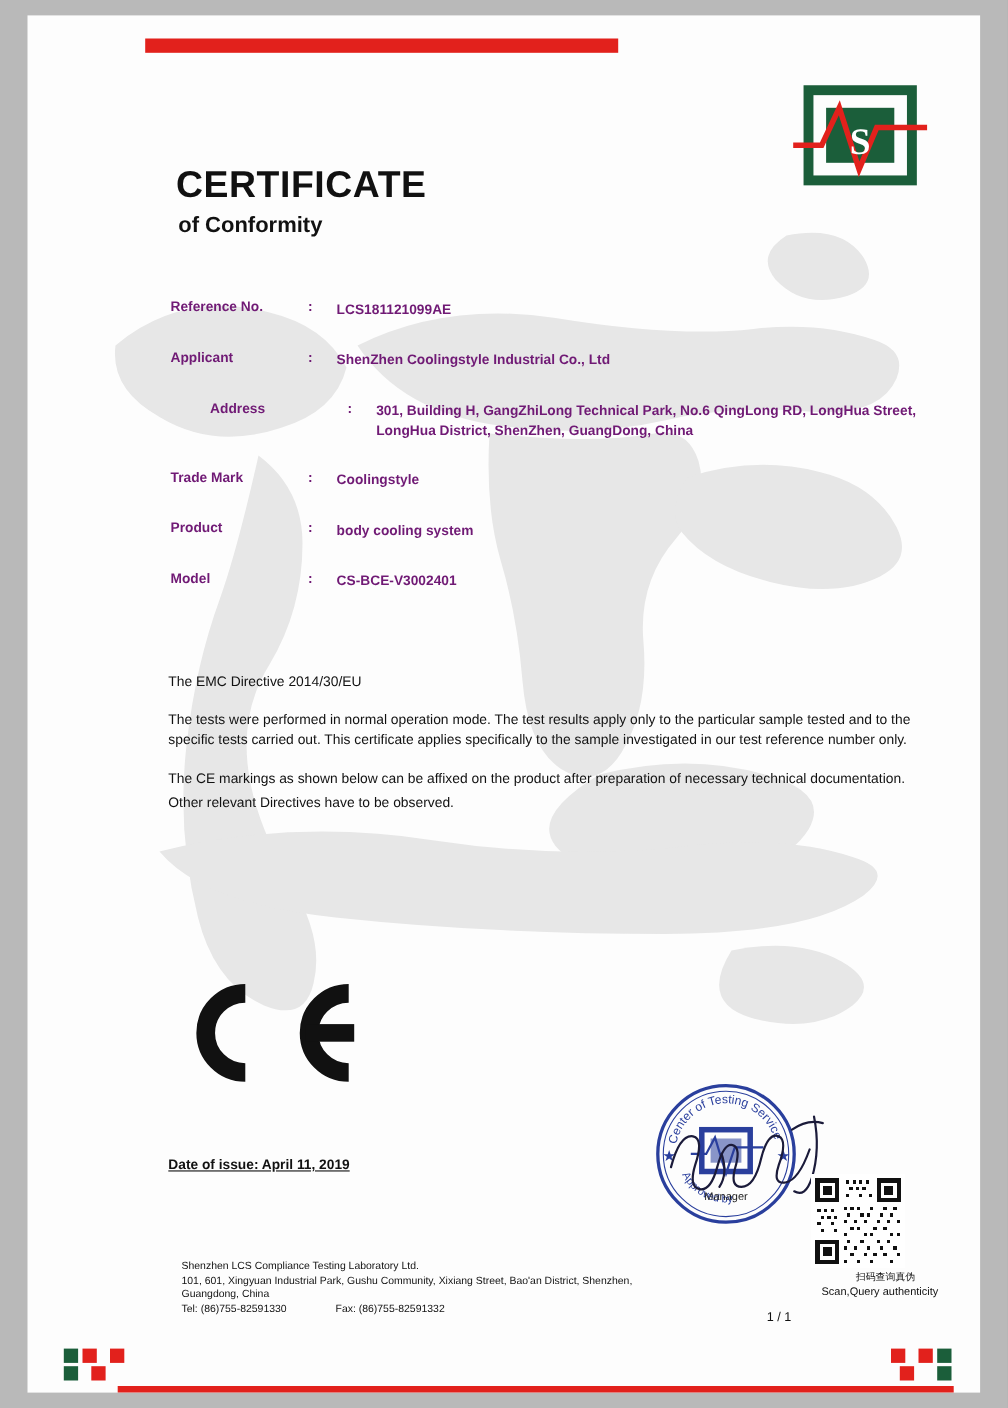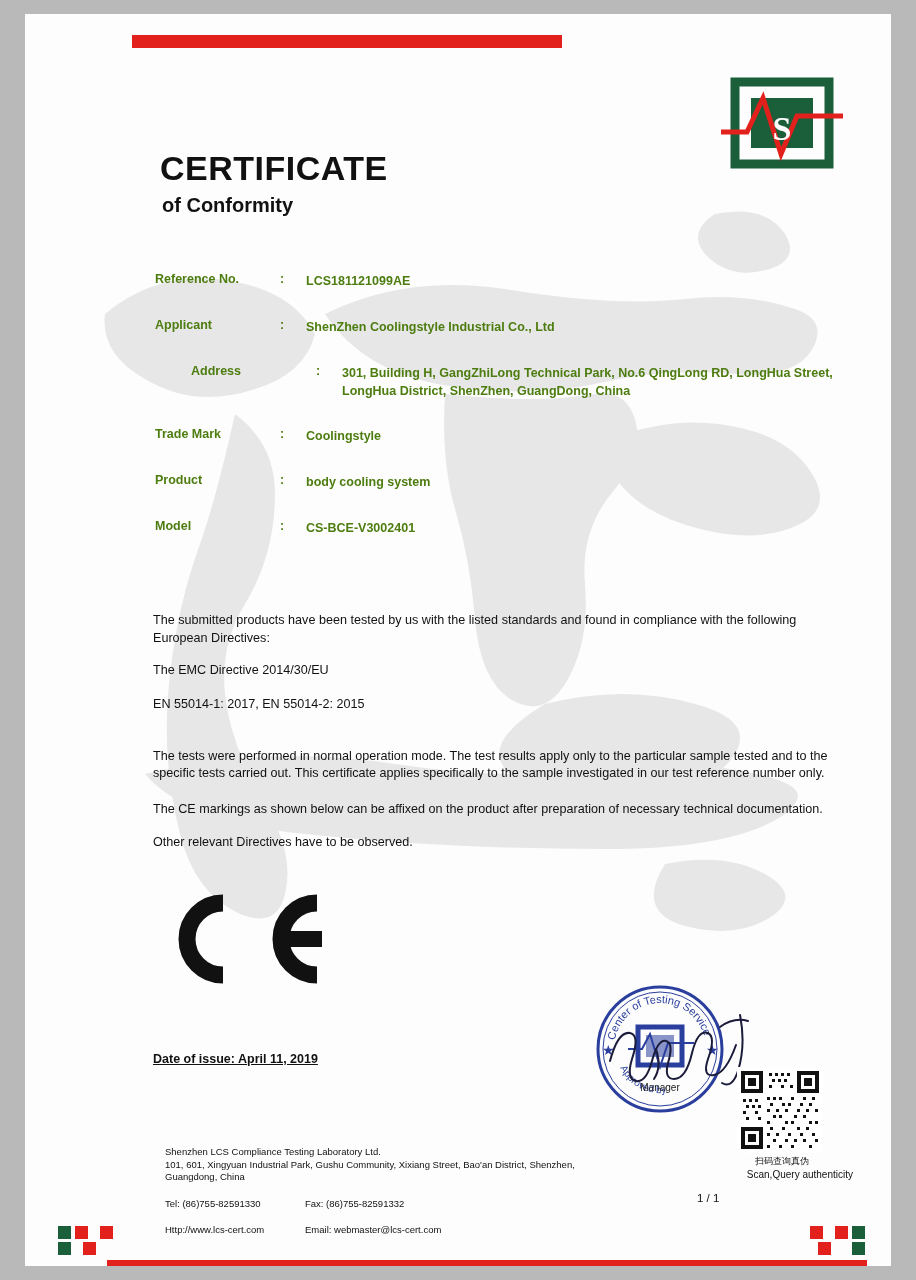--- a/index.html
+++ b/index.html
@@ -101,21 +101,21 @@
   .fields {
     position: absolute;
     left: 130px;
     top: 258px;
     width: 680px;
   }
   .field-row {
     display: flex;
     margin-bottom: 28px;
     font-size: 12.5px;
-    color: #4d7c0f;
+    color: #701a75;
   }
   .field-label {
     width: 125px;
     font-weight: bold;
     flex: 0 0 125px;
   }
   .field-colon {
     width: 26px;
     flex: 0 0 26px;
     font-weight: bold;
@@ -185,21 +185,21 @@
     left: 712px;
     top: 1053px;
     width: 86px;
     height: 86px;
   }
   .qr-cn {
     position: absolute;
     left: 707px;
     top: 1141px;
     width: 100px;
-    text-align: center;
+    text-align: right;
     font-size: 9px;
     color: #111;
     font-family: Liberation Mono, monospace;
   }
   .qr-en {
     position: absolute;
     left: 688px;
     top: 1155px;
     width: 140px;
     text-align: right;
@@ -212,21 +212,21 @@
     position: absolute;
     left: 140px;
     top: 1132px;
     font-size: 9.5px;
     line-height: 1.32;
     color: #111;
   }
   .footer .line { white-space: nowrap; }
   .footer-contacts {
     display: flex;
-    margin-top: 14px;
+    margin-top: 1px;
   }
   .footer-contacts .col1 { width: 140px; }
   .page-num {
     position: absolute;
     left: 672px;
     top: 1178px;
     font-size: 11.5px;
     font-weight: normal;
     color: #111;
   }
@@ -290,25 +290,23 @@
         <div class="field-value">body cooling system</div>
       </div>
       <div class="field-row">
         <div class="field-label">Model</div>
         <div class="field-colon">:</div>
         <div class="field-value">CS-BCE-V3002401</div>
       </div>
     </div>
 
     <div class="body-text">
-      <div class="para">The submitted products have been tested by us with the listed standards and found in compliance with the following European Directives:</div>
       <div class="para bold">The EMC Directive 2014/30/EU</div>
-      <div class="para bold" style="margin-bottom:34px;">EN 55014-1: 2017, EN 55014-2: 2015</div>
       <div class="para" style="margin-bottom:18px;">The tests were performed in normal operation mode. The test results apply only to the particular sample tested and to the specific tests carried out. This certificate applies specifically to the sample investigated in our test reference number only.</div>
-      <div class="para" style="margin-bottom:15px;">The CE markings as shown below can be affixed on the product after preparation of necessary technical documentation.</div>
+      <div class="para" style="margin-bottom:4px;">The CE markings as shown below can be affixed on the product after preparation of necessary technical documentation.</div>
       <div class="para">Other relevant Directives have to be observed.</div>
     </div>
 
     <svg class="ce-mark" viewBox="0 0 175 90">
       <path d="M58 9 A36 36 0 1 0 58 81" fill="none" stroke="#111" stroke-width="17"></path>
       <path d="M152 9 A36 36 0 1 0 152 81" fill="none" stroke="#111" stroke-width="17"></path>
       <rect x="113" y="37" width="44" height="16" fill="#111"></rect>
     </svg>
 
     <div class="date-issue">Date of issue: April 11, 2019</div>
@@ -423,24 +421,20 @@
     <div class="qr-en">Scan,Query authenticity</div>
 
     <div class="footer">
       <div class="line">Shenzhen LCS Compliance Testing Laboratory Ltd.</div>
       <div class="line">101, 601, Xingyuan Industrial Park, Gushu Community, Xixiang Street, Bao'an District, Shenzhen,</div>
       <div class="line">Guangdong, China</div>
       <div class="footer-contacts">
         <div class="col1">Tel: (86)755-82591330</div>
         <div>Fax: (86)755-82591332</div>
       </div>
-      <div class="footer-contacts">
-        <div class="col1">Http://www.lcs-cert.com</div>
-        <div>Email: webmaster@lcs-cert.com</div>
-      </div>
     </div>
 
     <div class="page-num">1 / 1</div>
 
     <div class="bottom-bar"></div>
 
     <div class="reg green" style="left:33px; top:1212px;"></div>
     <div class="reg red" style="left:50px; top:1212px;"></div>
     <div class="reg red" style="left:75px; top:1212px;"></div>
     <div class="reg green" style="left:33px; top:1228px;"></div>

